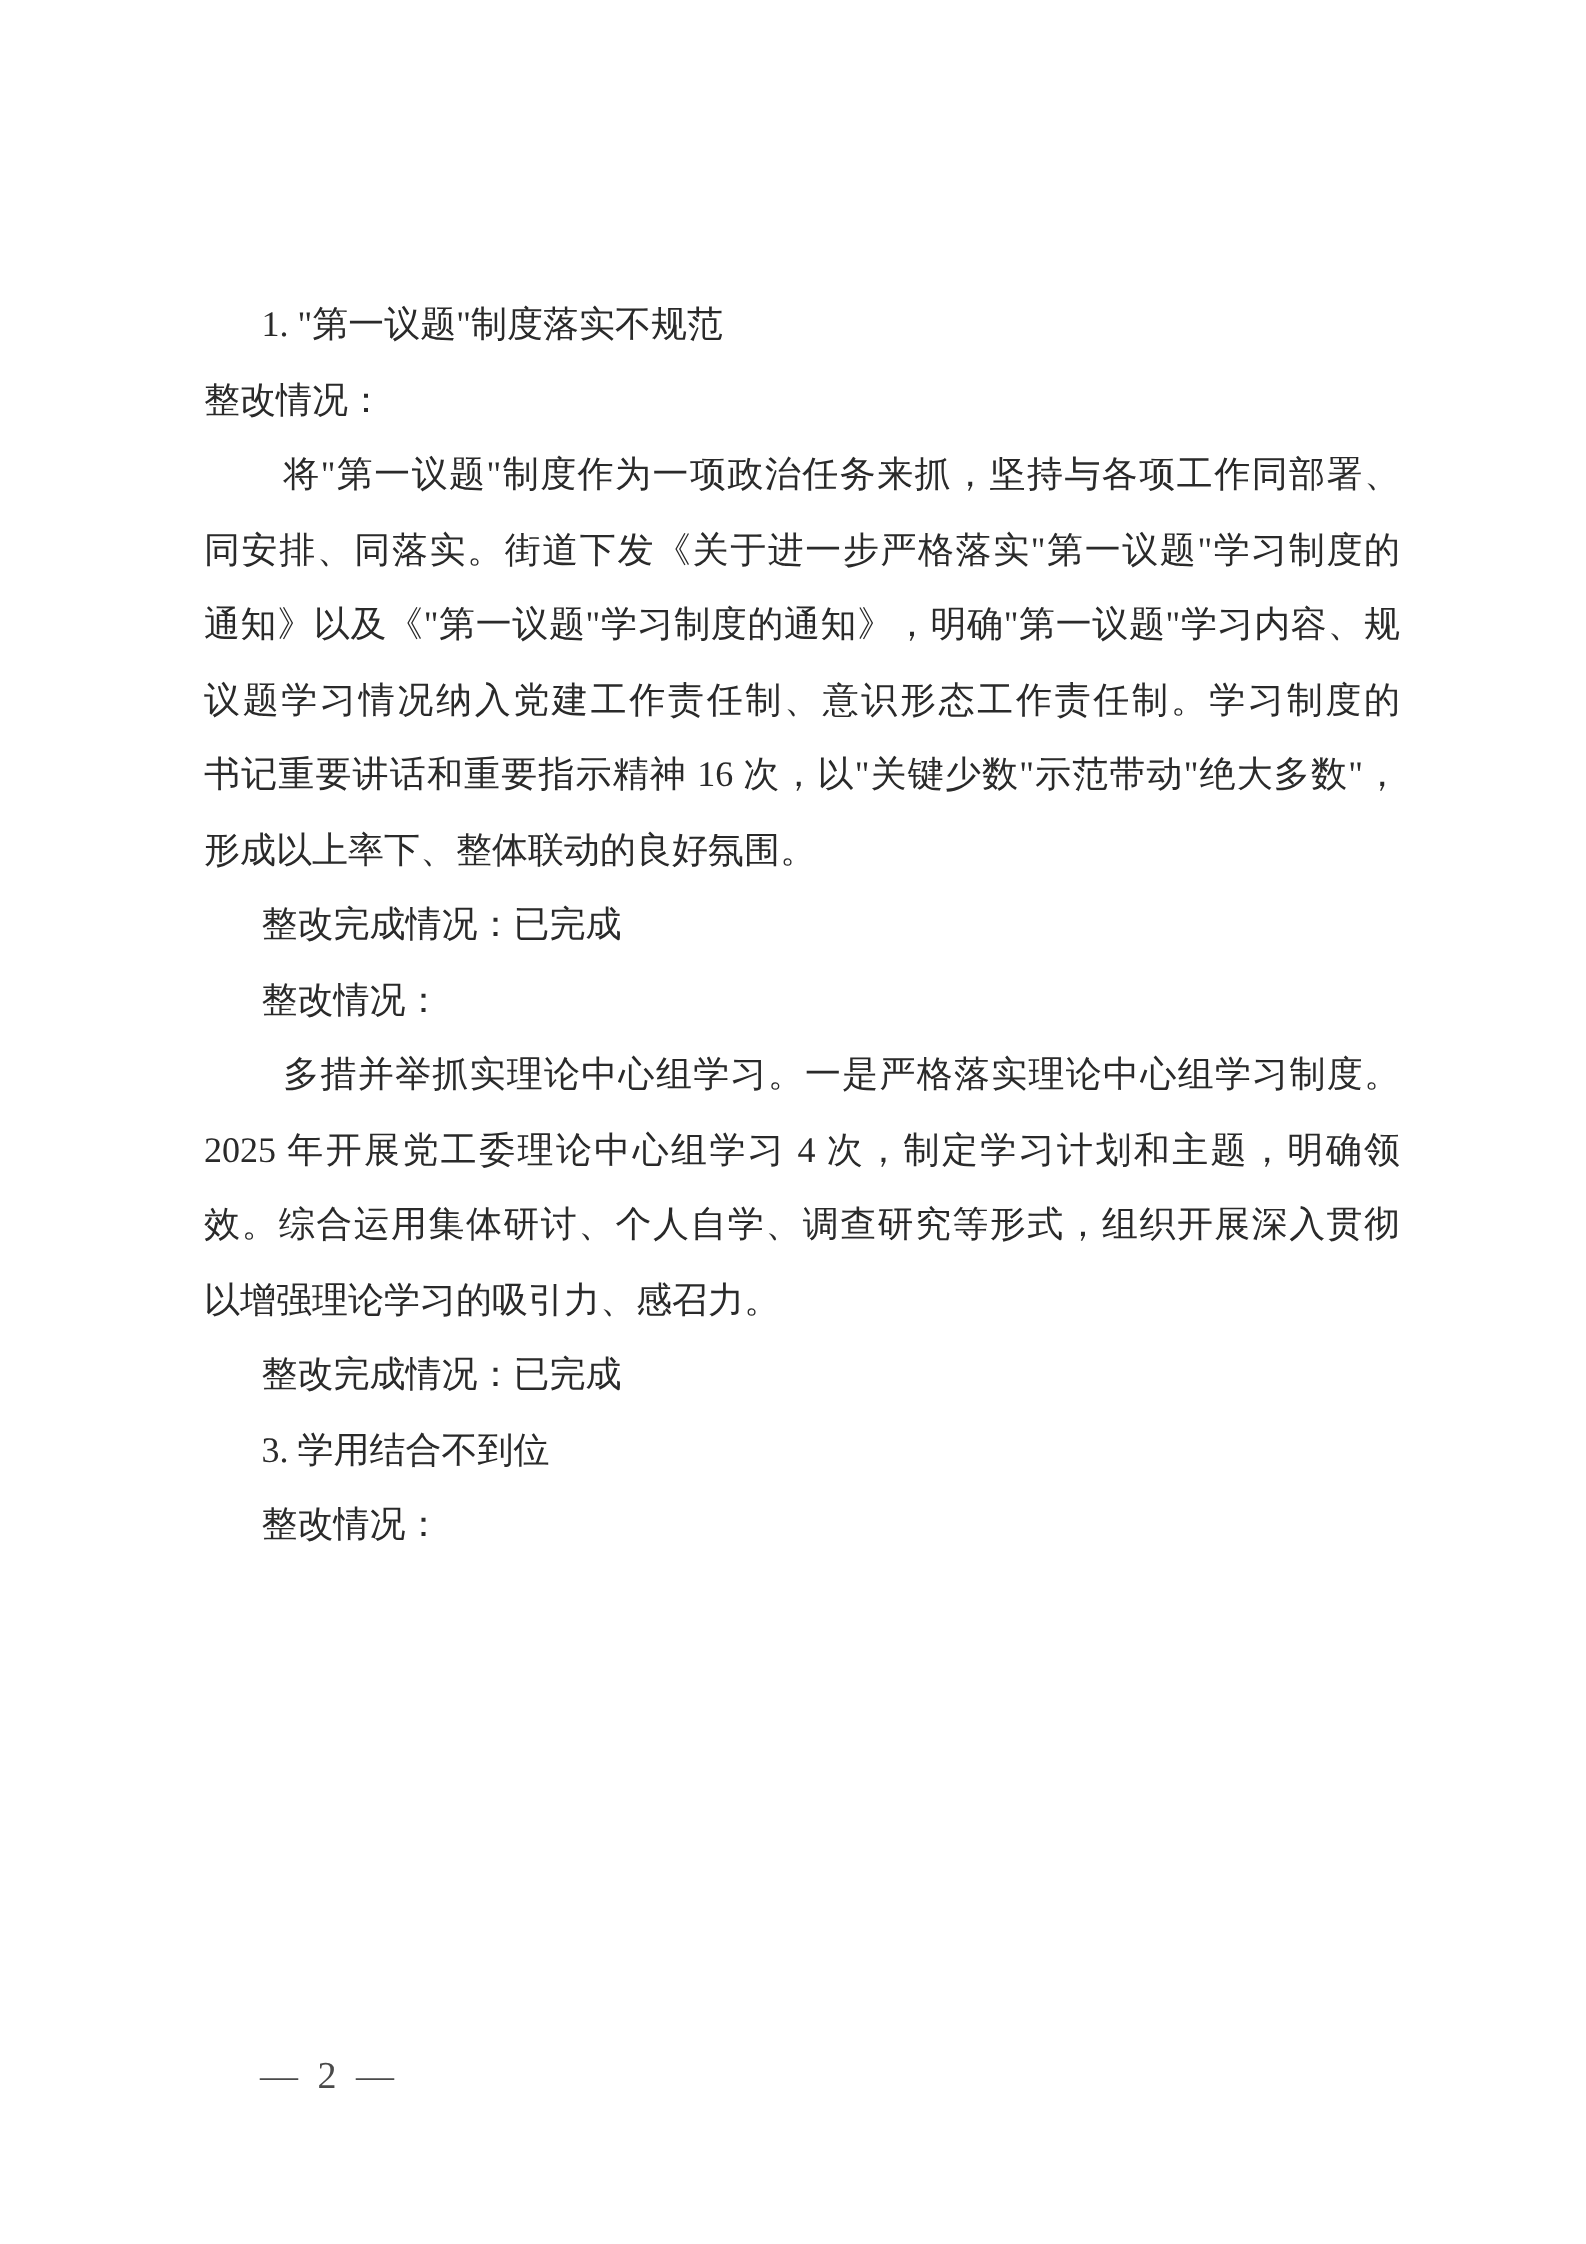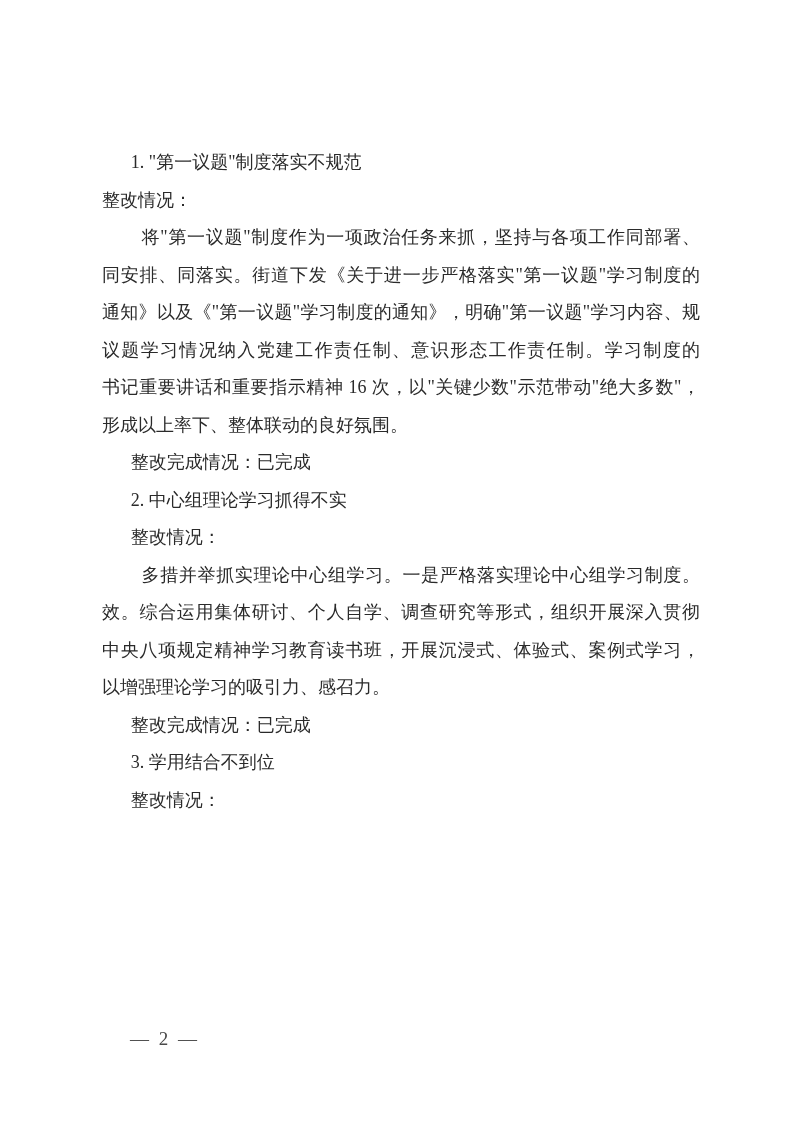--- a/index.html
+++ b/index.html
@@ -71,25 +71,24 @@
     <div class="line ll ind">1. "第一议题"制度落实不规范</div>
     <div class="line ll flush">整改情况：</div>
     <div class="line jl first">将"第一议题"制度作为一项政治任务来抓，坚持与各项工作同部署、</div>
     <div class="line jl">同安排、同落实。街道下发《关于进一步严格落实"第一议题"学习制度的</div>
     <div class="line jl">通知》以及《"第一议题"学习制度的通知》，明确"第一议题"学习内容、规</div>
     <div class="line jl">议题学习情况纳入党建工作责任制、意识形态工作责任制。学习制度的</div>
     <div class="line jl">书记重要讲话和重要指示精神 16 次，以"关键少数"示范带动"绝大多数"，</div>
     <div class="line ll">形成以上率下、整体联动的良好氛围。</div>
     <div class="line ll ind">整改完成情况：已完成</div>
 
-    <div class="line ll ind">2. 中心组理论学习抓得不实</div>
     <div class="line ll ind">整改情况：</div>
     <div class="line jl first">多措并举抓实理论中心组学习。一是严格落实理论中心组学习制度。</div>
+    <div class="line jl">2025 年开展党工委理论中心组学习 4 次，制定学习计划和主题，明确领</div>
     <div class="line jl">效。综合运用集体研讨、个人自学、调查研究等形式，组织开展深入贯彻</div>
-    <div class="line jl">中央八项规定精神学习教育读书班，开展沉浸式、体验式、案例式学习，</div>
     <div class="line ll">以增强理论学习的吸引力、感召力。</div>
     <div class="line ll ind">整改完成情况：已完成</div>
 
     <div class="line ll ind">3. 学用结合不到位</div>
     <div class="line ll ind">整改情况：</div>
 
   </div>
 
   <div class="page-number">— 2 —</div>
 </div>

